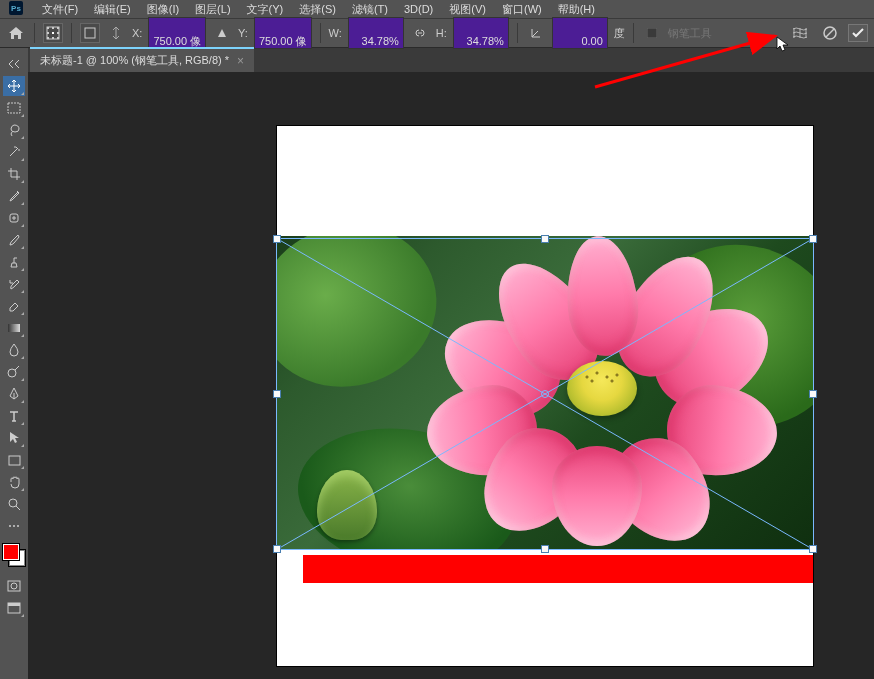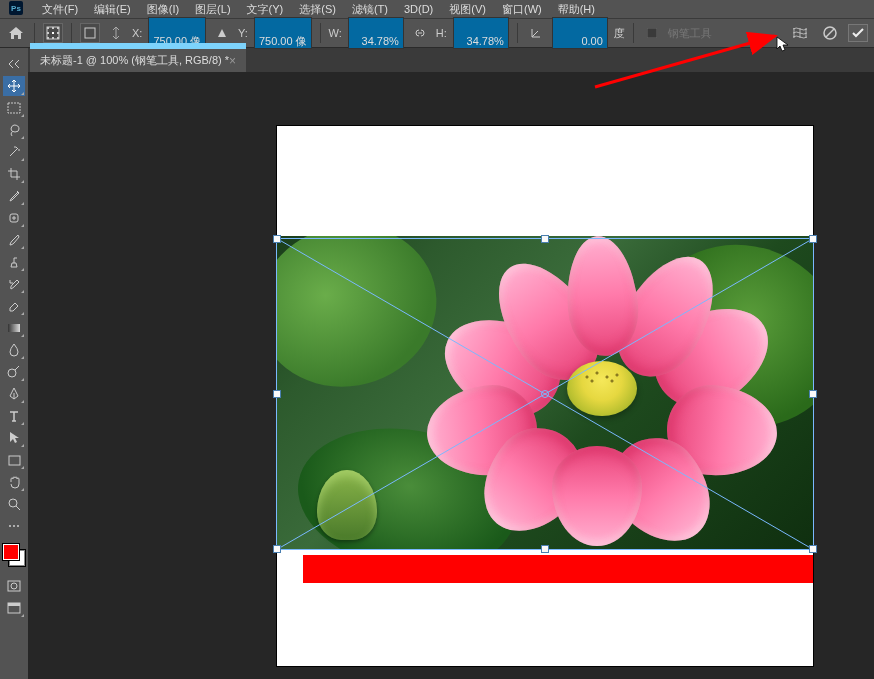--- a/index.html
+++ b/index.html
@@ -6,27 +6,27 @@
 body{width:874px;height:679px;background:#535353;overflow:hidden;position:relative}
 .menubar{height:18px;background:#535353;display:flex;align-items:center;padding-left:8px;gap:0;font-size:11px;color:#ddd}
 .app-icon{width:16px;height:16px;margin-right:10px;display:flex;align-items:flex-start;justify-content:center}
 .menu-item{padding:2px 8px;cursor:default;white-space:nowrap}
 .optbar{height:30px;background:#535353;border-top:1px solid #3a3a3a;border-bottom:1px solid #2a2a2a;display:flex;align-items:center;padding:0 6px;gap:6px;font-size:11px;color:#ccc}
 .opt-btn{width:20px;height:20px;display:flex;align-items:center;justify-content:center;border:1px solid transparent}
 .opt-btn.boxed{border:1px solid #666;background:#4a4a4a}
 .home-icon{width:16px;height:14px}
 .sep{width:1px;height:20px;background:#3a3a3a;margin:0 2px}
 .field-lbl{color:#ccc;font-size:11px}
-.field-val{background:#0369a1;border:1px solid #333;color:#ddd;font-size:11px;padding:15px 4px;min-width:56px;text-align:right;height:27px;line-height:16px}
+.field-val{background:#4c1d95;border:1px solid #333;color:#ddd;font-size:11px;padding:15px 4px;min-width:56px;text-align:right;height:27px;line-height:16px}
 .opt-right{margin-left:auto;display:flex;align-items:center;gap:10px}
 .confirm-wrap{display:flex;gap:8px;align-items:center}
 .cancel-ic{width:16px;height:16px}
 .commit-btn{width:20px;height:18px;border:1px solid #777;background:#5a5a5a;display:flex;align-items:center;justify-content:center}
 .tabstrip{height:24px;background:#3a3a3a;display:flex;align-items:flex-end;padding-left:30px}
-.doc-tab{background:#535353;color:#ddd;font-size:11px;padding:4px 10px;display:flex;align-items:center;border-top:6px solid #7dd3fc}
+.doc-tab{background:#535353;color:#ddd;font-size:11px;padding:4px 10px;display:flex;align-items:center;gap:8px;border-top:2px solid #7dd3fc}
 .doc-tab .close{color:#999;font-size:12px}
 .workspace{position:absolute;top:72px;left:28px;right:0;bottom:0;background:#262626;overflow:hidden}
 .toolbar{position:absolute;top:48px;left:0;width:28px;bottom:0;background:#535353;display:flex;flex-direction:column;align-items:center;padding-top:6px;gap:2px}
 .tool{width:22px;height:20px;display:flex;align-items:center;justify-content:center;color:#ddd;position:relative}
 .tool.sel{background:#3a6ea5}
 .tool svg{pointer-events:none}
 .tool .corner{position:absolute;right:1px;bottom:1px;width:0;height:0;border-right:3px solid #aaa;border-top:3px solid transparent}
 .swatch{width:22px;height:22px;position:relative;margin-top:6px}
 .swatch .fg{position:absolute;left:0;top:0;width:16px;height:16px;background:#ff0000;border:1px solid #fff;outline:1px solid #000}
 .swatch .bg{position:absolute;right:0;bottom:0;width:16px;height:16px;background:#fff;border:1px solid #888;outline:1px solid #000}

